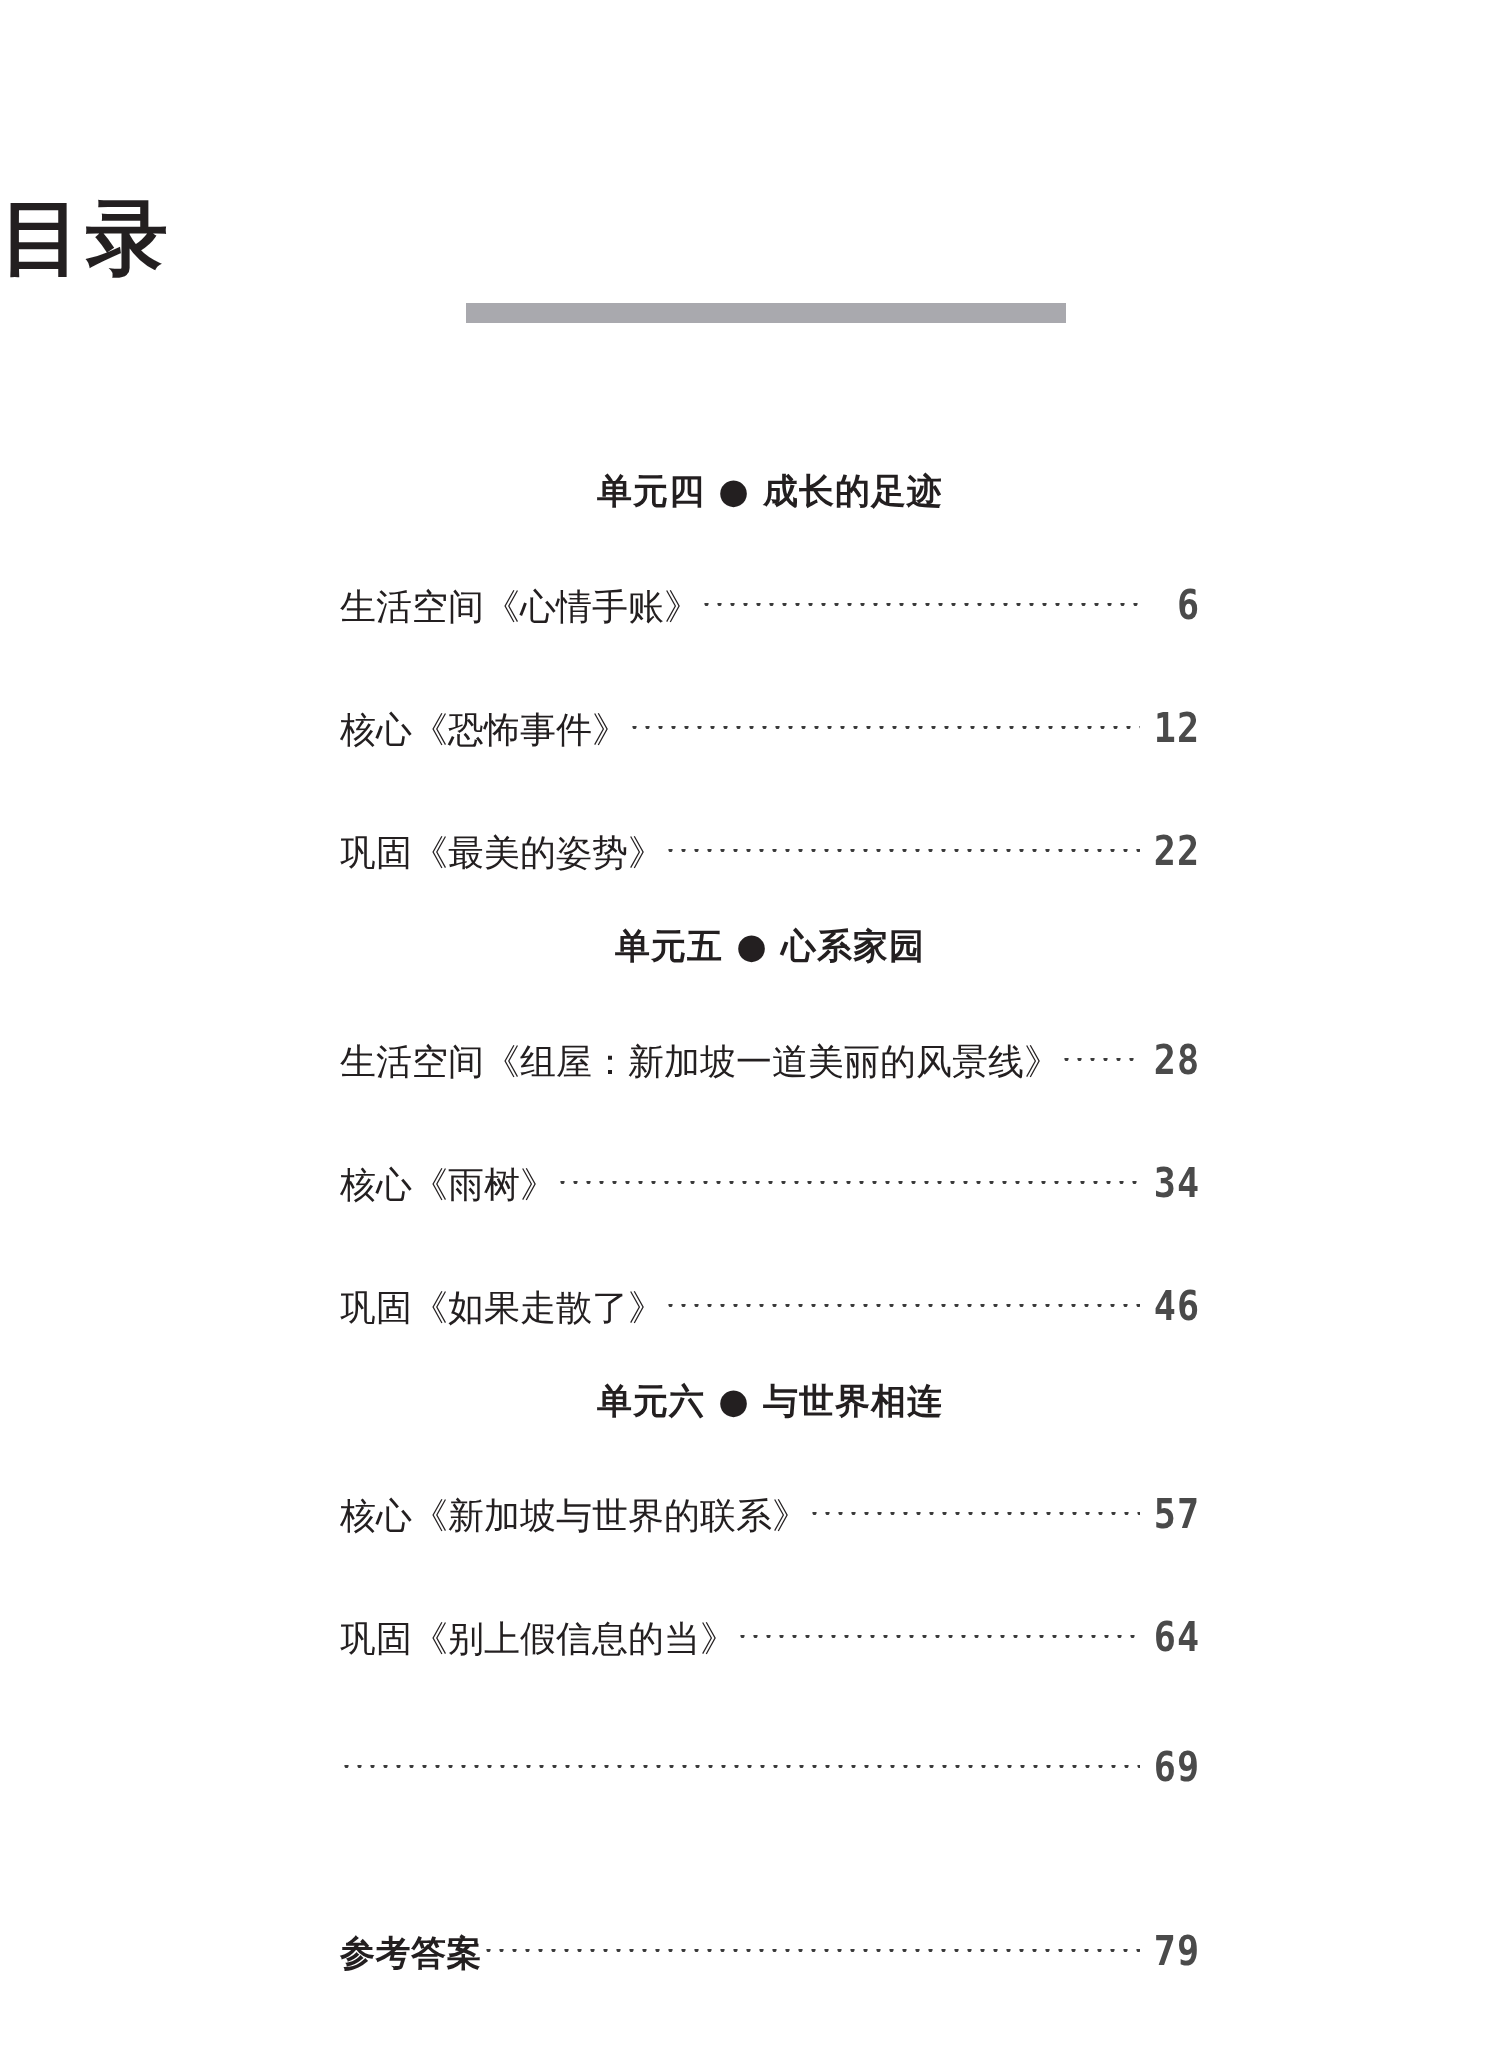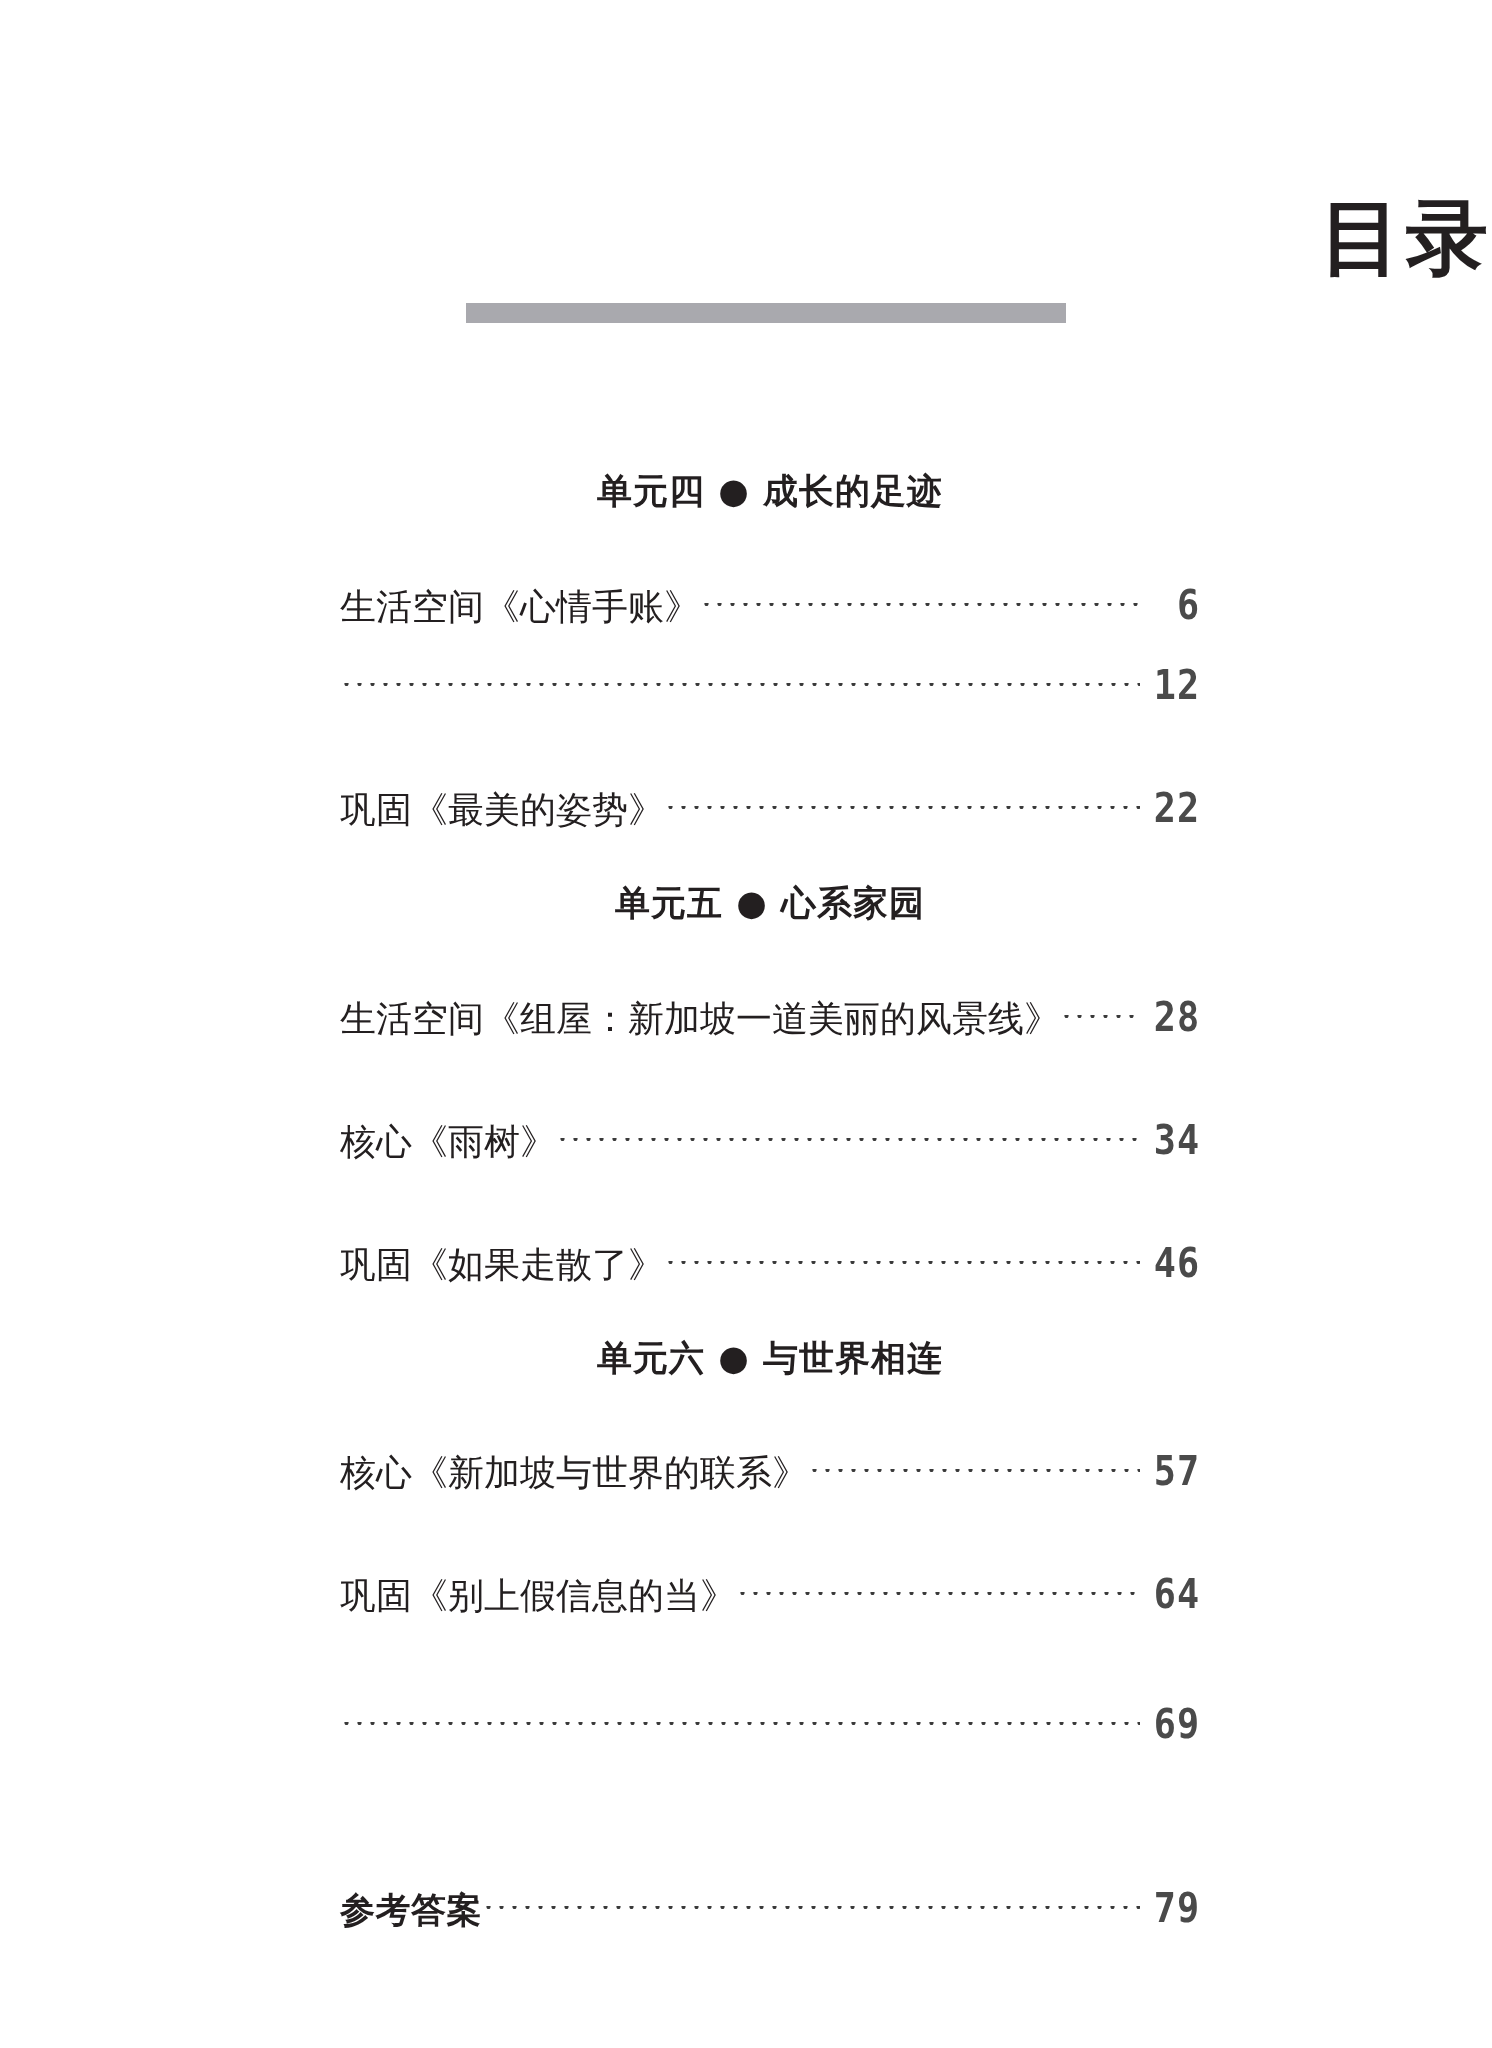--- a/index.html
+++ b/index.html
@@ -22,21 +22,21 @@
     inset: 0;
     background: #ffffff;
   }
 
   
   .toc-header {
     position: absolute;
     top: 198px;
     left: 0;
     width: 1492px;
-    text-align: right;
+    text-align: left;
   }
   .toc-title {
     font-family: "Liberation Serif", "DejaVu Serif", serif;
     font-size: 82px;
     font-weight: 700;
     letter-spacing: 4px;
     line-height: 1;
     color: #231f20;
     margin: 0;
     display: block;
@@ -154,20 +154,21 @@
     <section class="unit">
       <h2 class="unit-heading">单元四 ● 成长的足迹</h2>
 
       <div class="entry">
         <span class="entry-label">生活空间《心情手账》</span>
         <span class="leader"></span>
         <span class="page-num">6</span>
       </div>
 
       <div class="entry">
+        <span class="entry-label">核心《恐怖事件》</span>
         <span class="leader"></span>
         <span class="page-num">12</span>
       </div>
 
       <div class="entry">
         <span class="entry-label">巩固《最美的姿势》</span>
         <span class="leader"></span>
         <span class="page-num">22</span>
       </div>
     </section>

